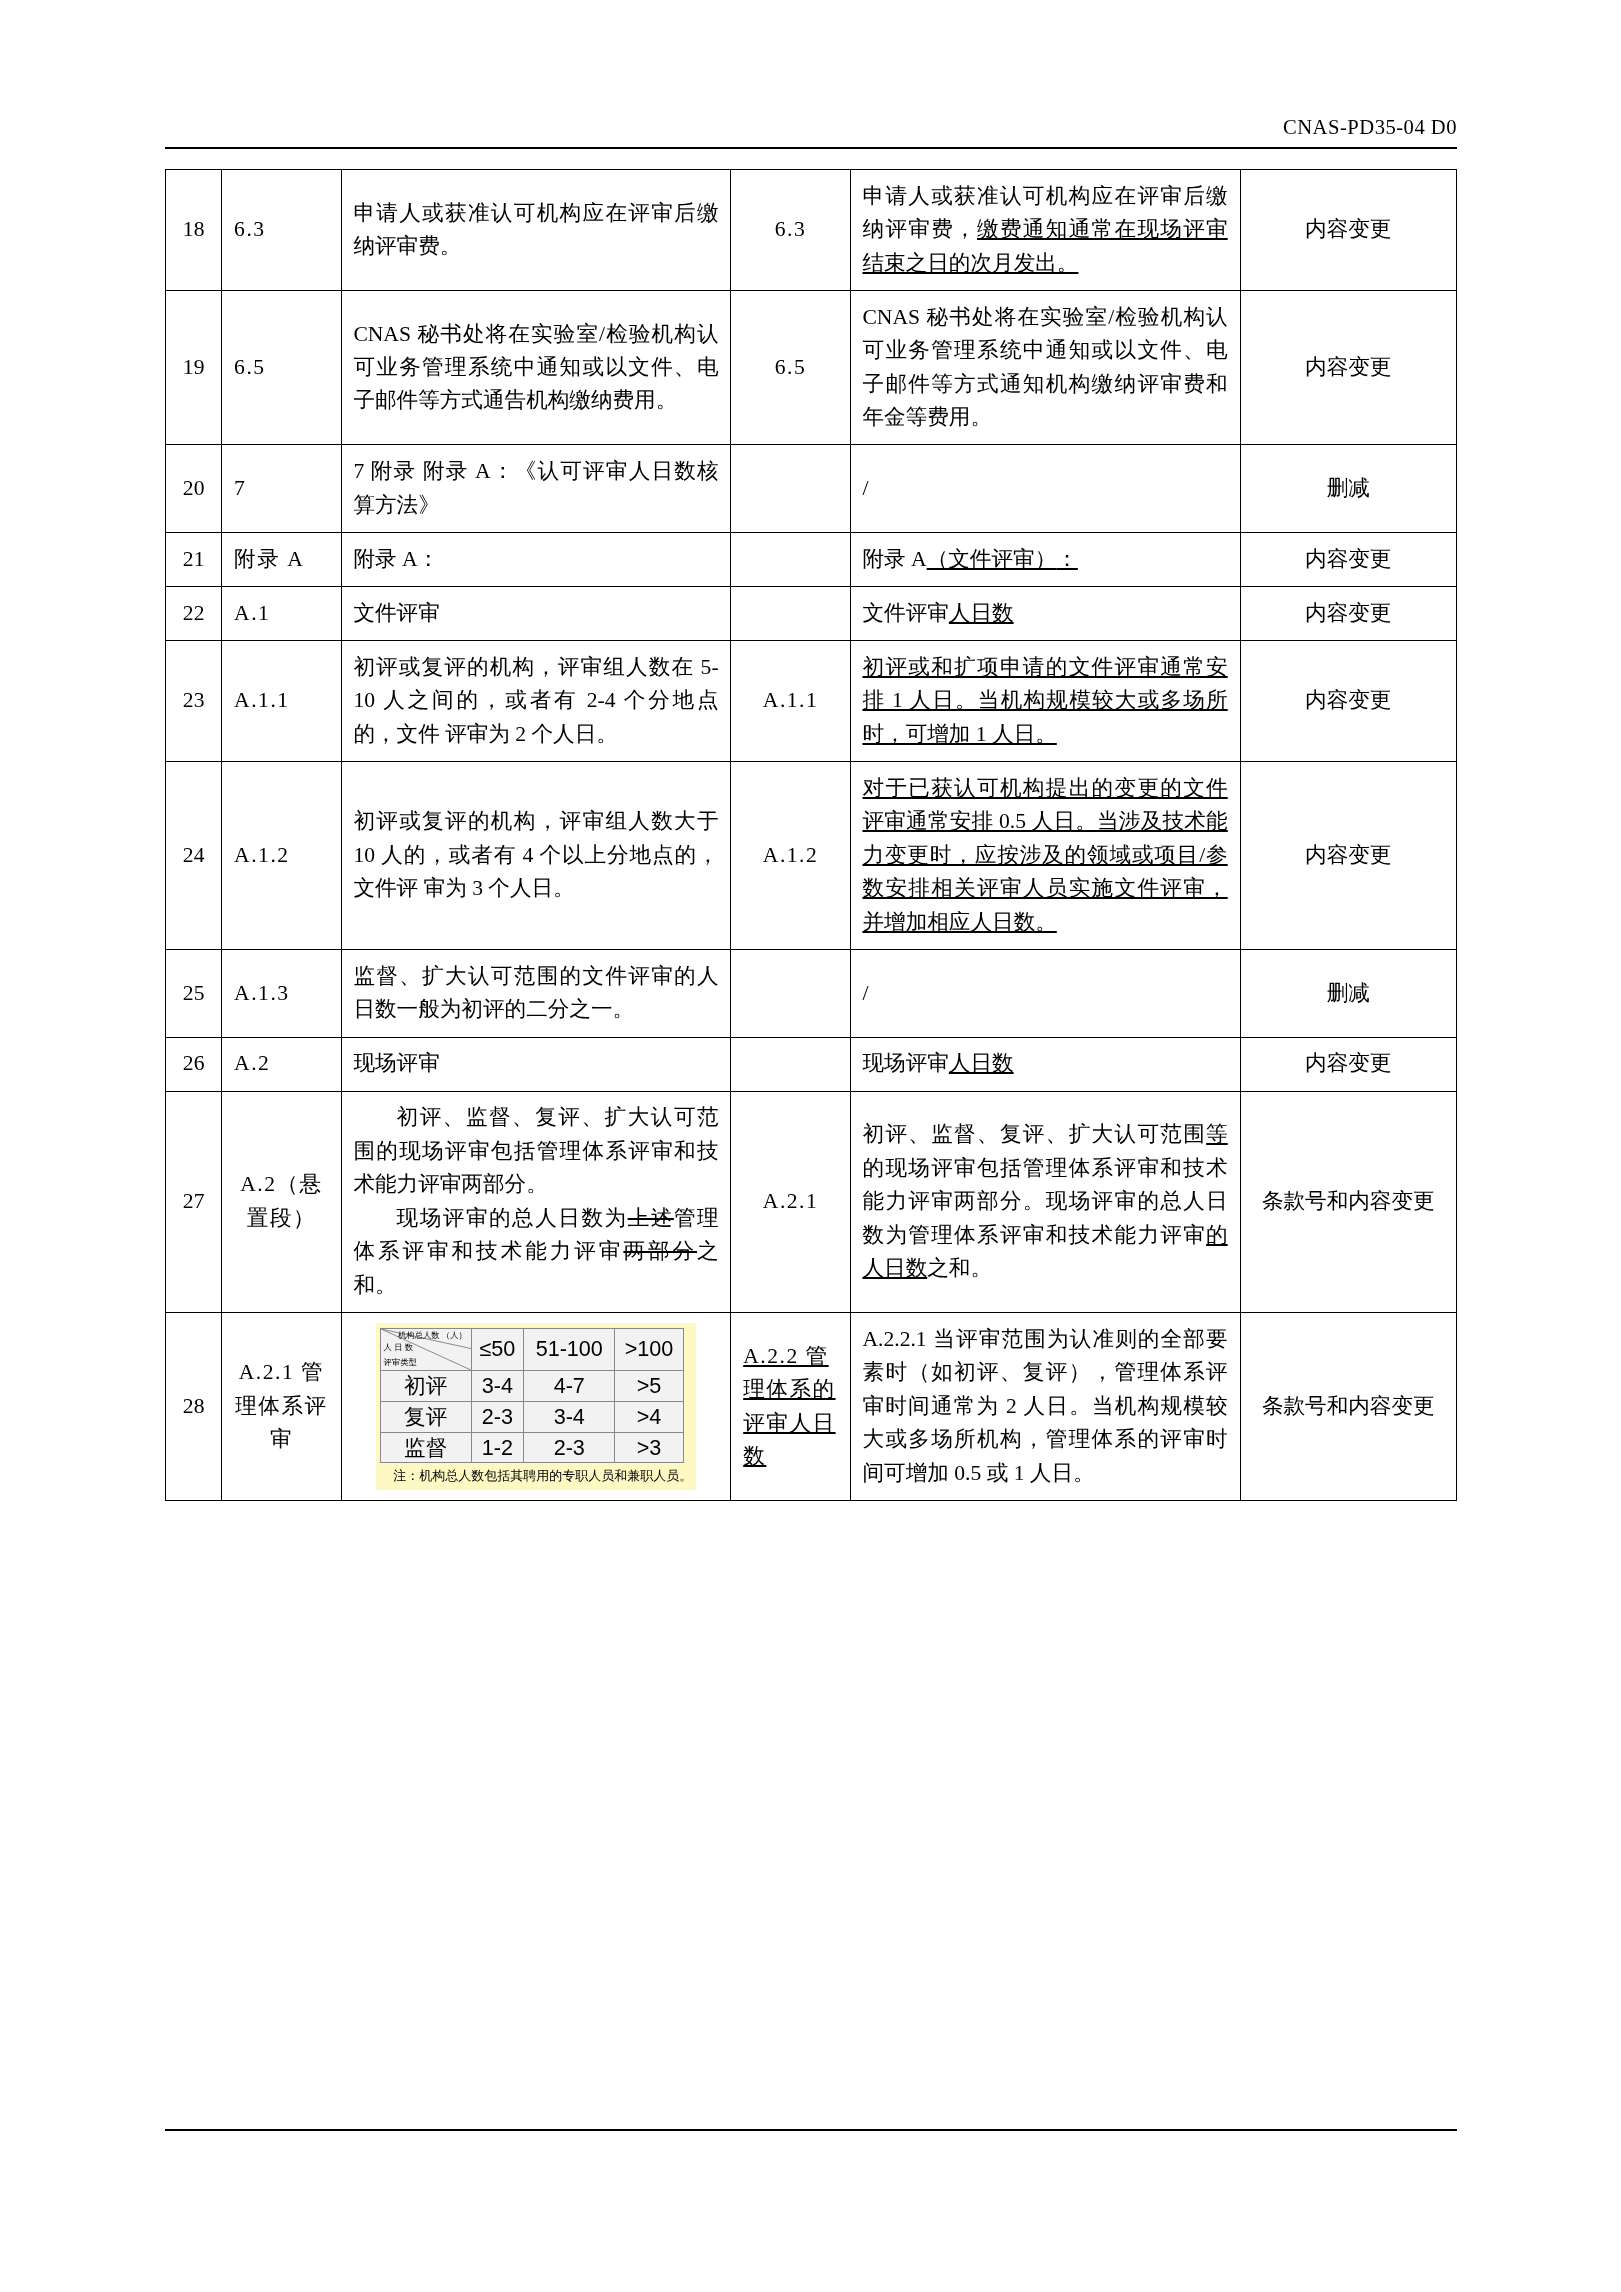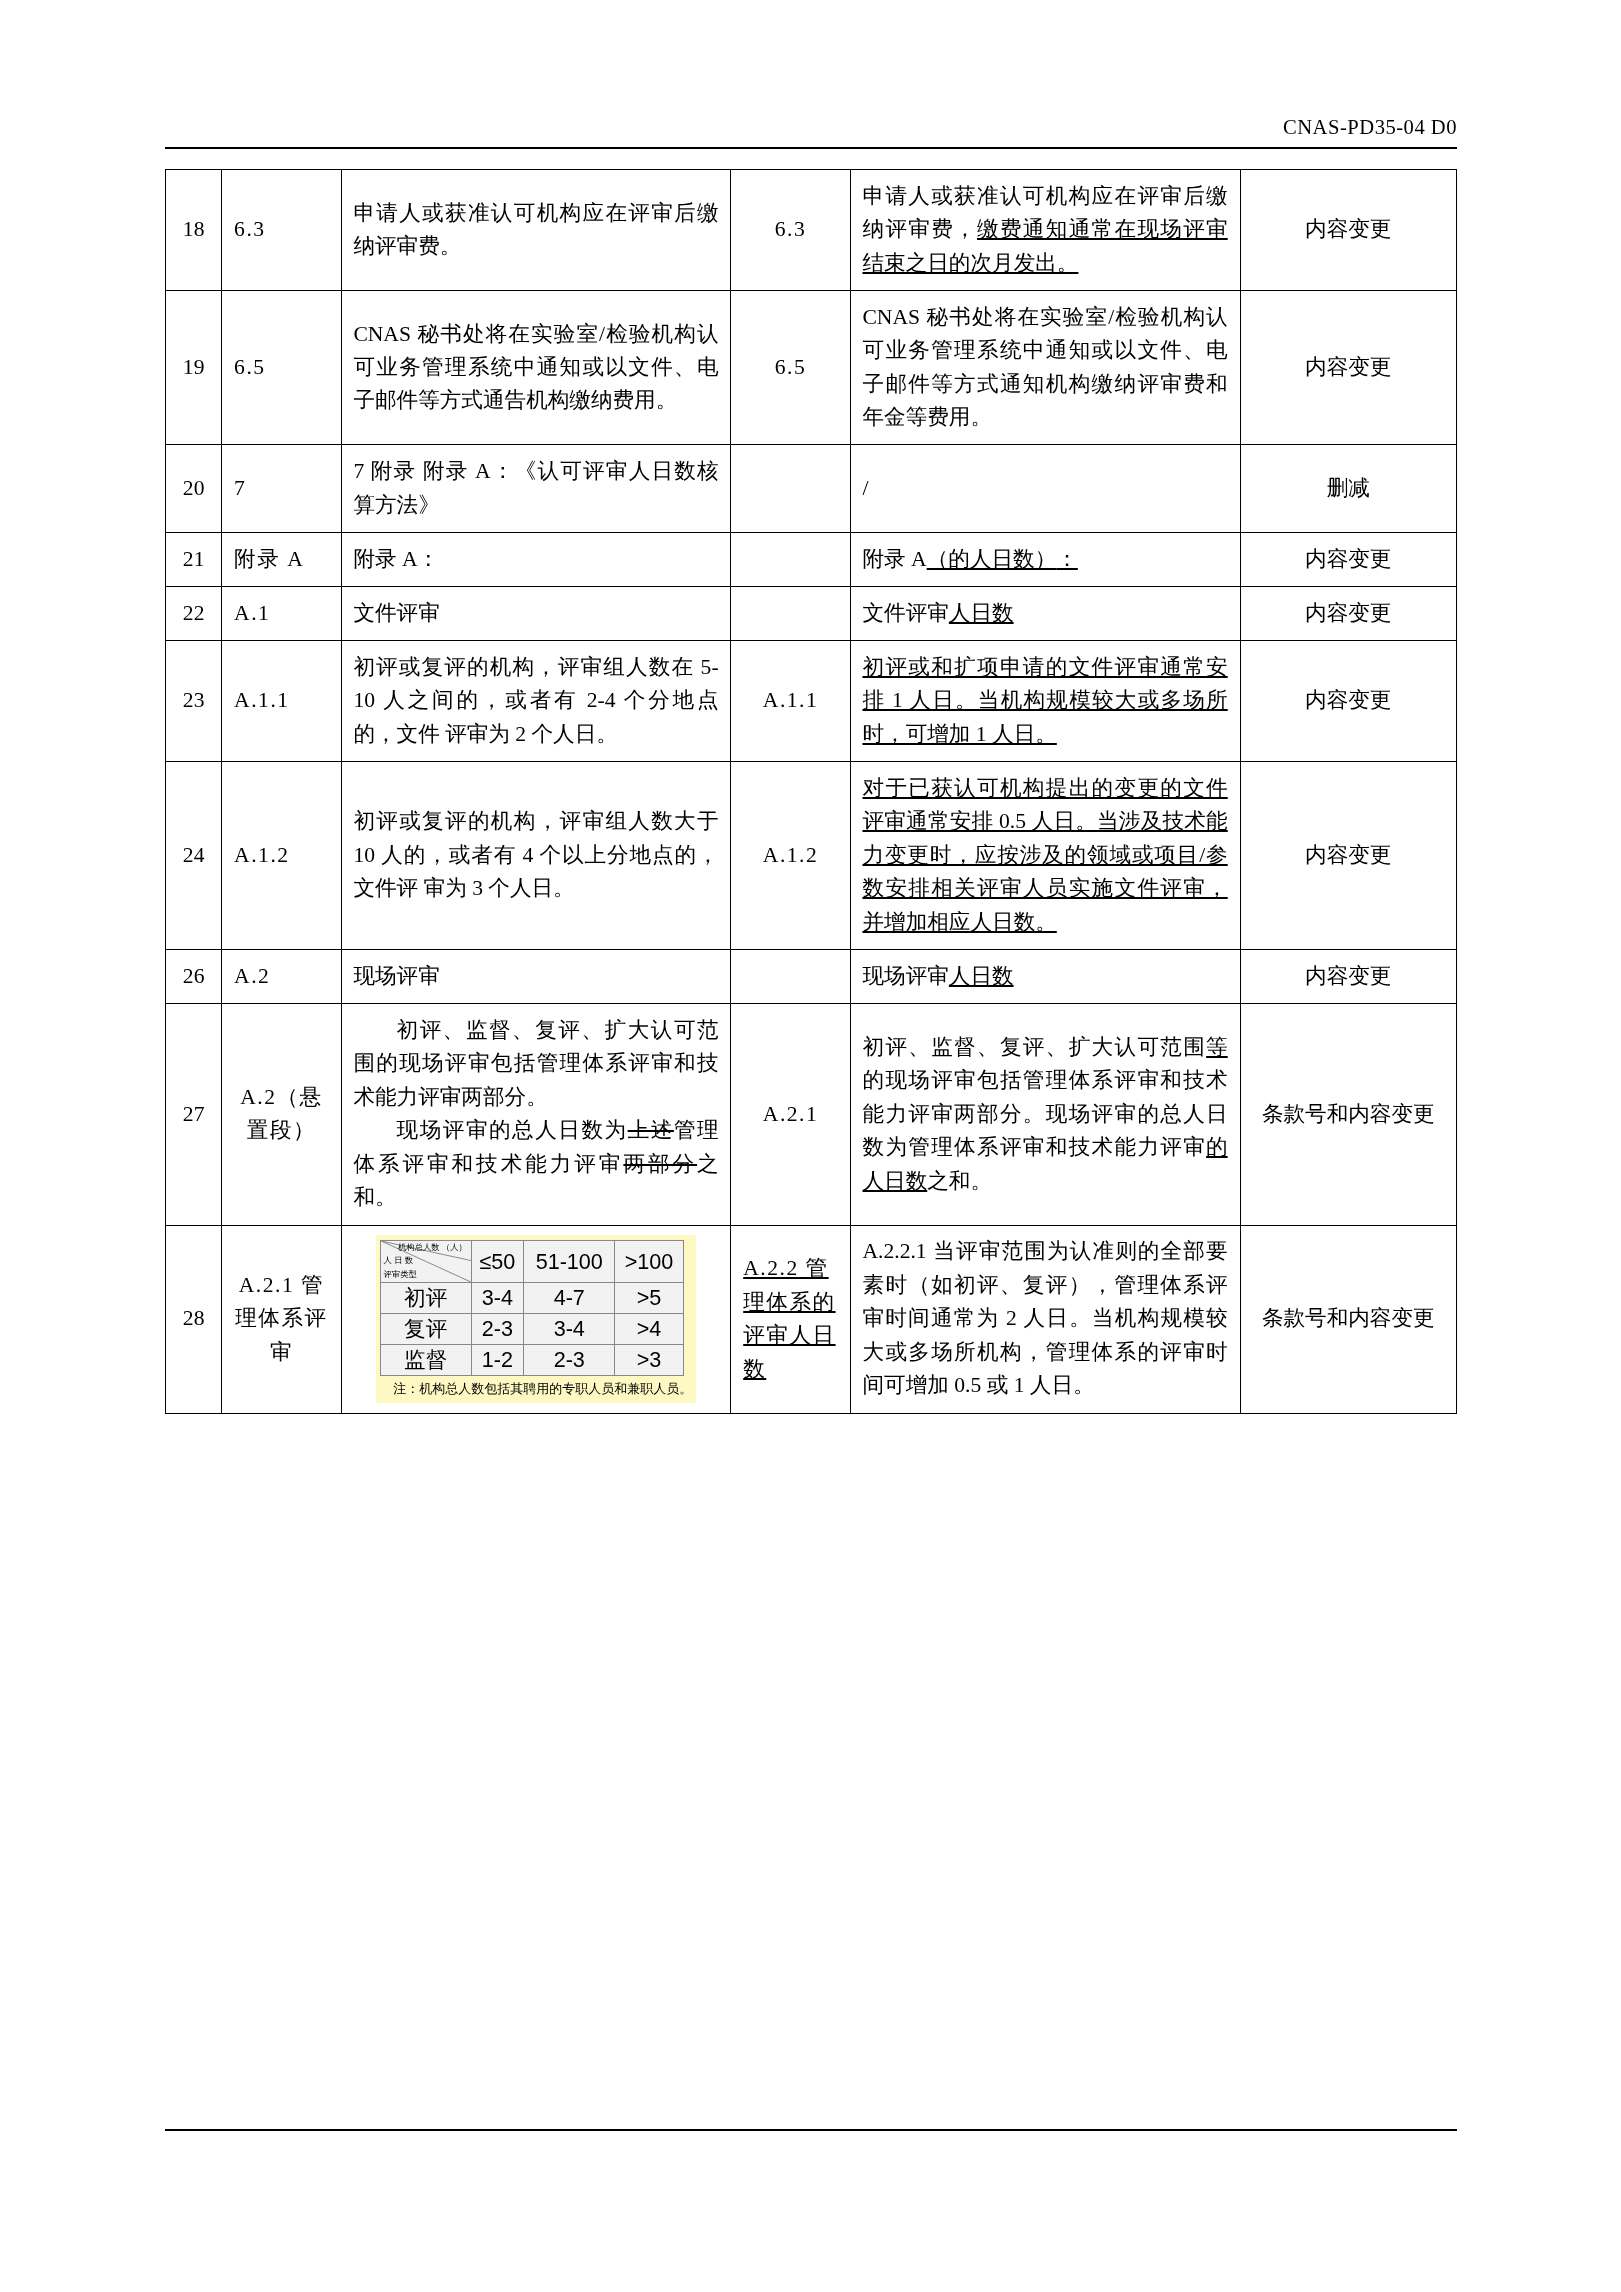--- a/index.html
+++ b/index.html
@@ -177,21 +177,21 @@
         <td class="c-newcl clause-sp"></td>
         <td class="c-new"><span>/</span></td>
         <td class="c-type">删减</td>
       </tr>
 
       <tr>
         <td class="c-num">21</td>
         <td class="c-clause clause-sp">附录 A</td>
         <td class="c-old"><span>附录 A：</span></td>
         <td class="c-newcl clause-sp"></td>
-        <td class="c-new"><span>附录 A</span><span class="u">（的人日数）</span><span class="u">：</span></td>
+        <td class="c-new"><span>附录 A</span><span class="u">（文件评审）</span><span class="u">：</span></td>
         <td class="c-type">内容变更</td>
       </tr>
 
       <tr>
         <td class="c-num">22</td>
         <td class="c-clause clause-sp">A.1</td>
         <td class="c-old"><span>文件评审</span></td>
         <td class="c-newcl clause-sp"></td>
         <td class="c-new"><span>文件评审</span><span class="u">人日数</span></td>
         <td class="c-type">内容变更</td>
@@ -208,20 +208,28 @@
 
       <tr>
         <td class="c-num">24</td>
         <td class="c-clause clause-sp">A.1.2</td>
         <td class="c-old just"><span>初评或复评的机构，评审组人数大于 10 人的，或者有 4 个以上分地点的，文件评 审为 3 个人日。</span></td>
         <td class="c-newcl clause-sp">A.1.2</td>
         <td class="c-new just"><span class="u">对于已获认可机构提出的变更的文件评审通常安排 0.5 人日。当涉及技术能力变更时，应按涉及的领域或项目/参数安排相关评审人员实施文件评审，并增加相应人日数。</span></td>
         <td class="c-type">内容变更</td>
       </tr>
 
+      <tr>
+        <td class="c-num">25</td>
+        <td class="c-clause clause-sp">A.1.3</td>
+        <td class="c-old just"><span>监督、扩大认可范围的文件评审的人日数一般为初评的二分之一。</span></td>
+        <td class="c-newcl clause-sp"></td>
+        <td class="c-new"><span>/</span></td>
+        <td class="c-type">删减</td>
+      </tr>
 
       <tr>
         <td class="c-num">26</td>
         <td class="c-clause clause-sp">A.2</td>
         <td class="c-old"><span>现场评审</span></td>
         <td class="c-newcl clause-sp"></td>
         <td class="c-new"><span>现场评审</span><span class="u">人日数</span></td>
         <td class="c-type">内容变更</td>
       </tr>
 

